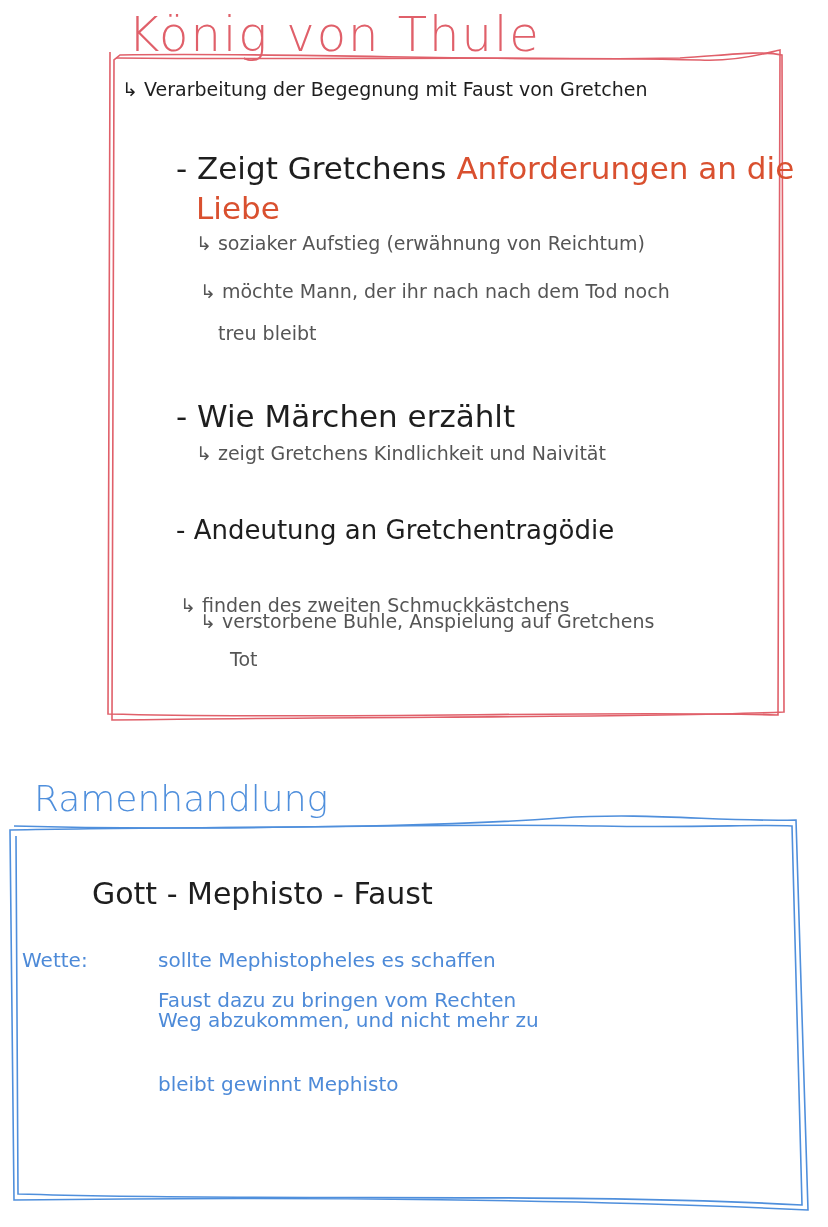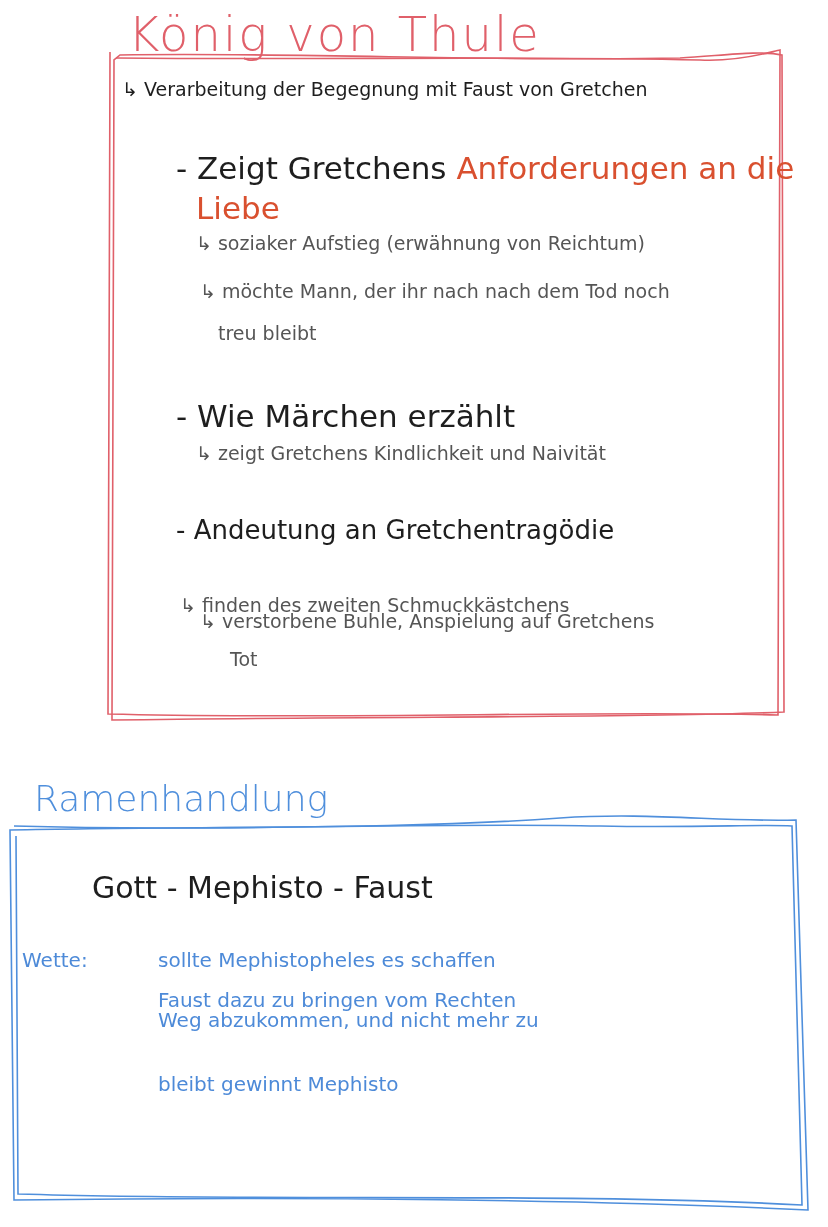--- a/index.html
+++ b/index.html
@@ -29,21 +29,21 @@
   }
   .ink-black { color: #1e1e1e; }
   .ink-gray { color: #555555; }
   .ink-red { color: #d9502f; }
   .ink-blue { color: #4d8ad8; }
 
   .sub { font-size: 19px; }
   .h1 { font-size: 31px; }
   .h1b { font-size: 26px; }
   .s2 { font-size: 19px; }
-  .mid { font-size: 30px; }
+  .mid { font-size: 30px; margin-top: 6px; }
   .blue-line { font-size: 20px; }
 </style>
 </head>
 <body>
 
 <svg class="frame" width="828" height="1227">
 
   <g fill="none" stroke="#e0606a" stroke-width="1.6">
     <path d="M120 55 C 300 52, 500 62, 680 58 C 720 56, 760 50, 782 55 L 784 712 C 650 718, 400 716, 112 720 L 114 60 Z"></path>
     <path d="M116 58 C 320 60, 520 56, 700 60 C 740 62, 770 52, 780 50 L 778 715 C 600 710, 330 720, 108 714 L 110 52"></path>

